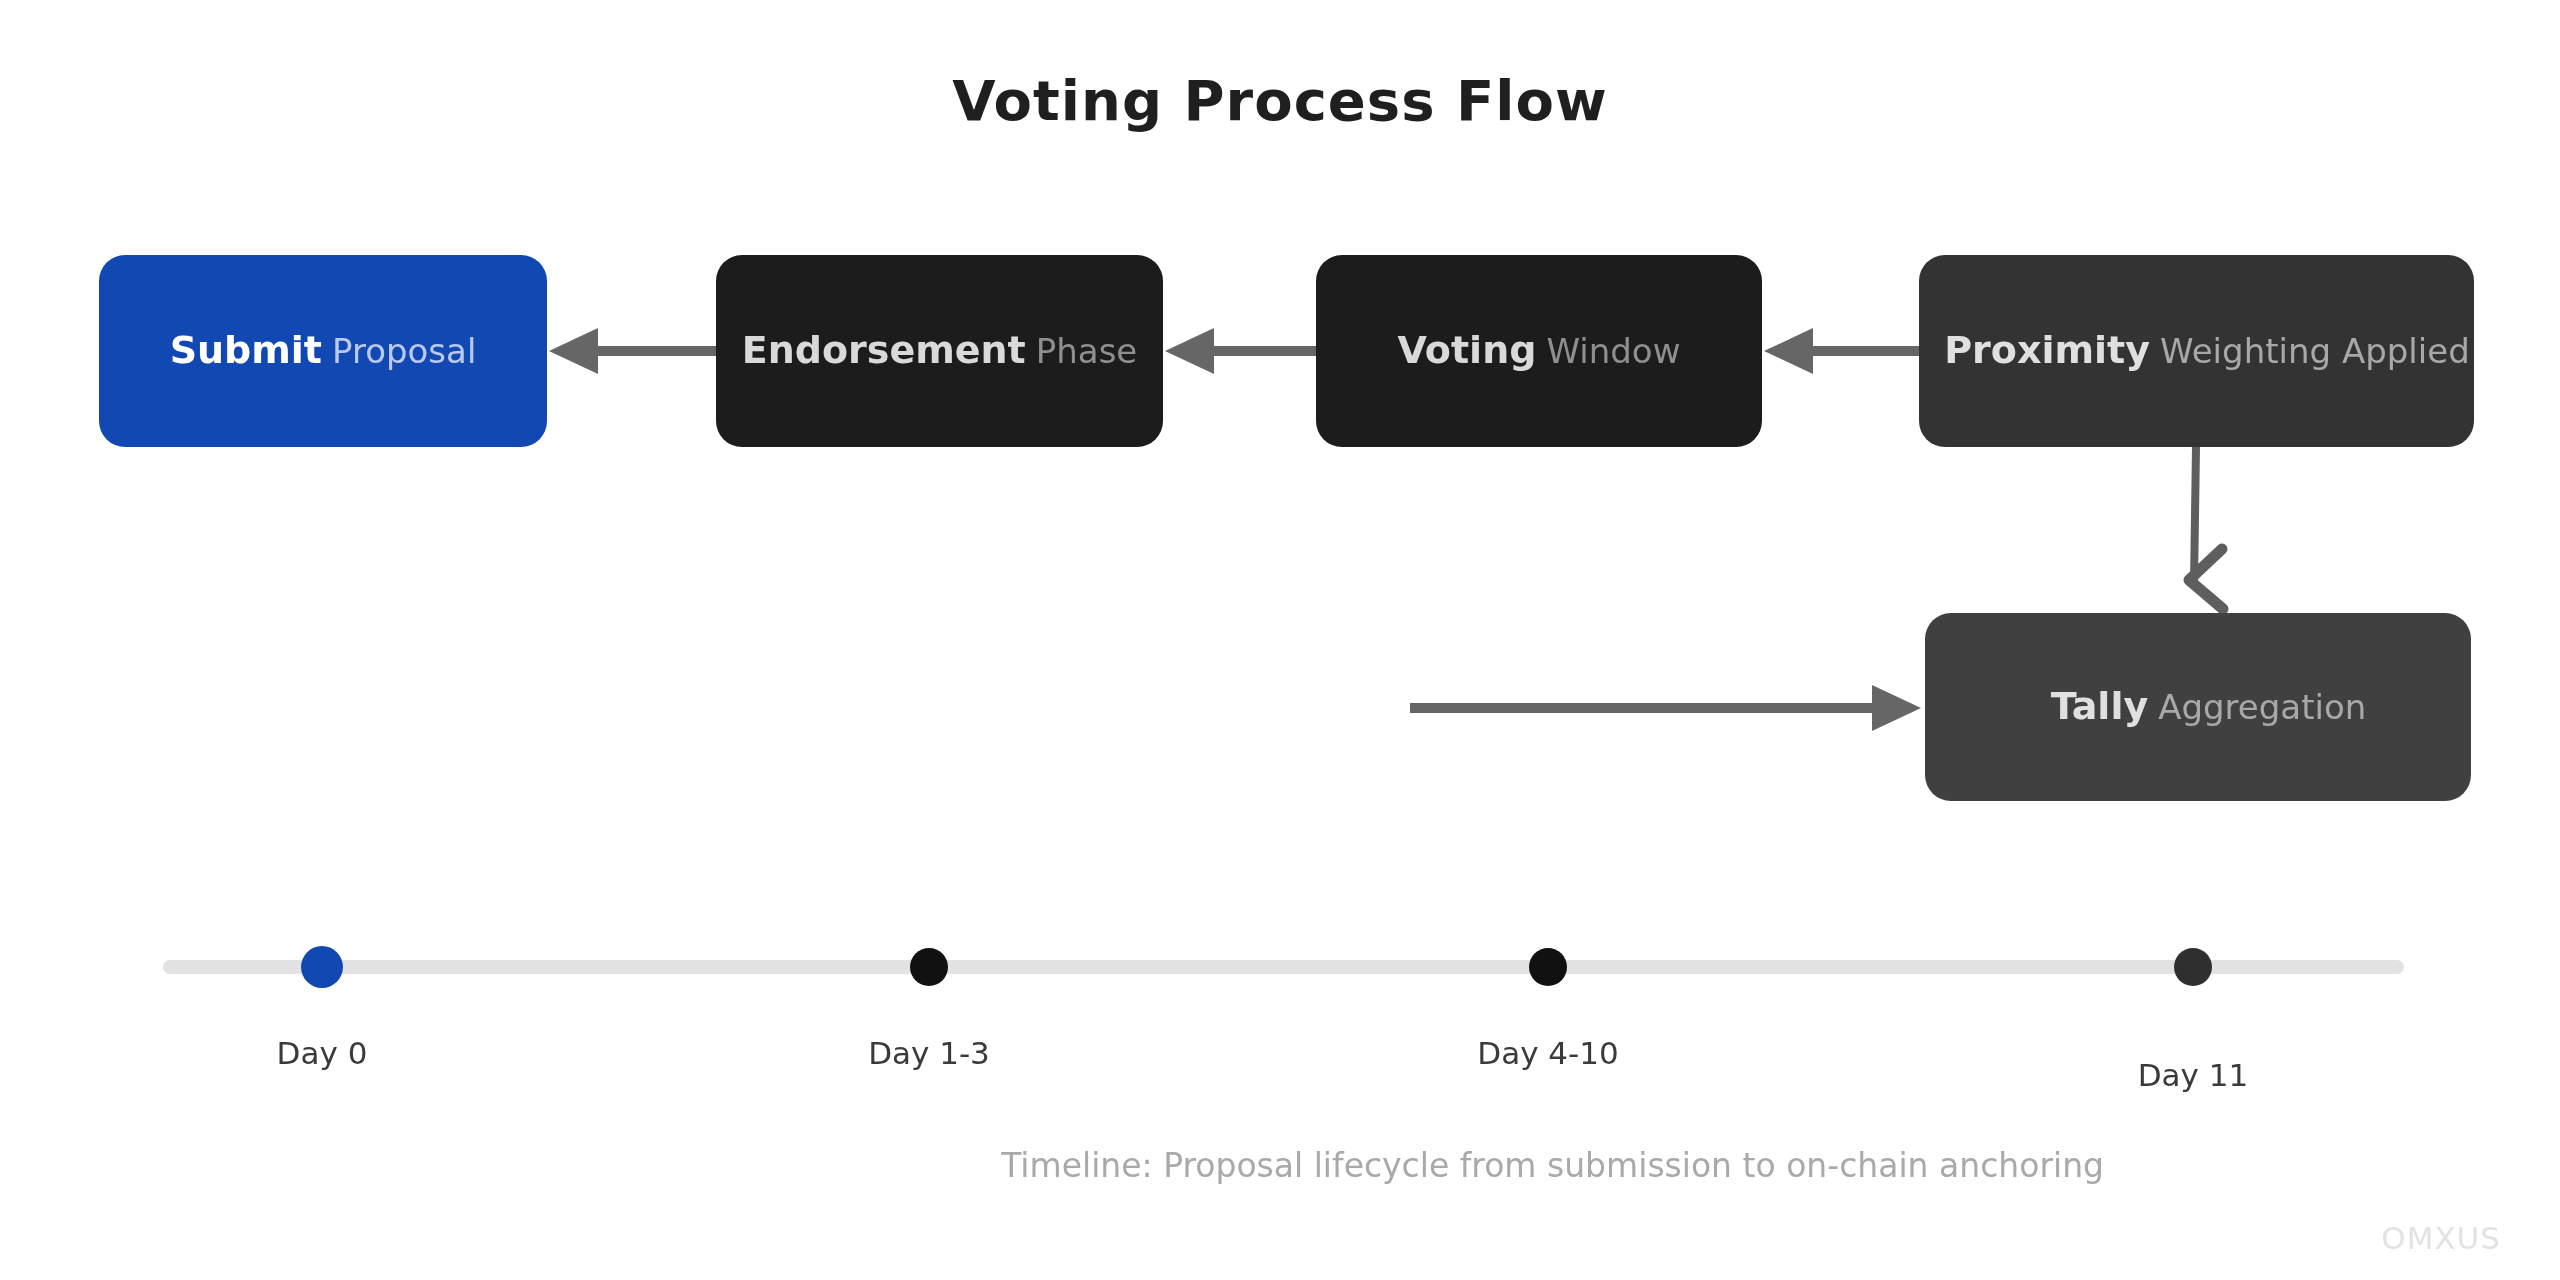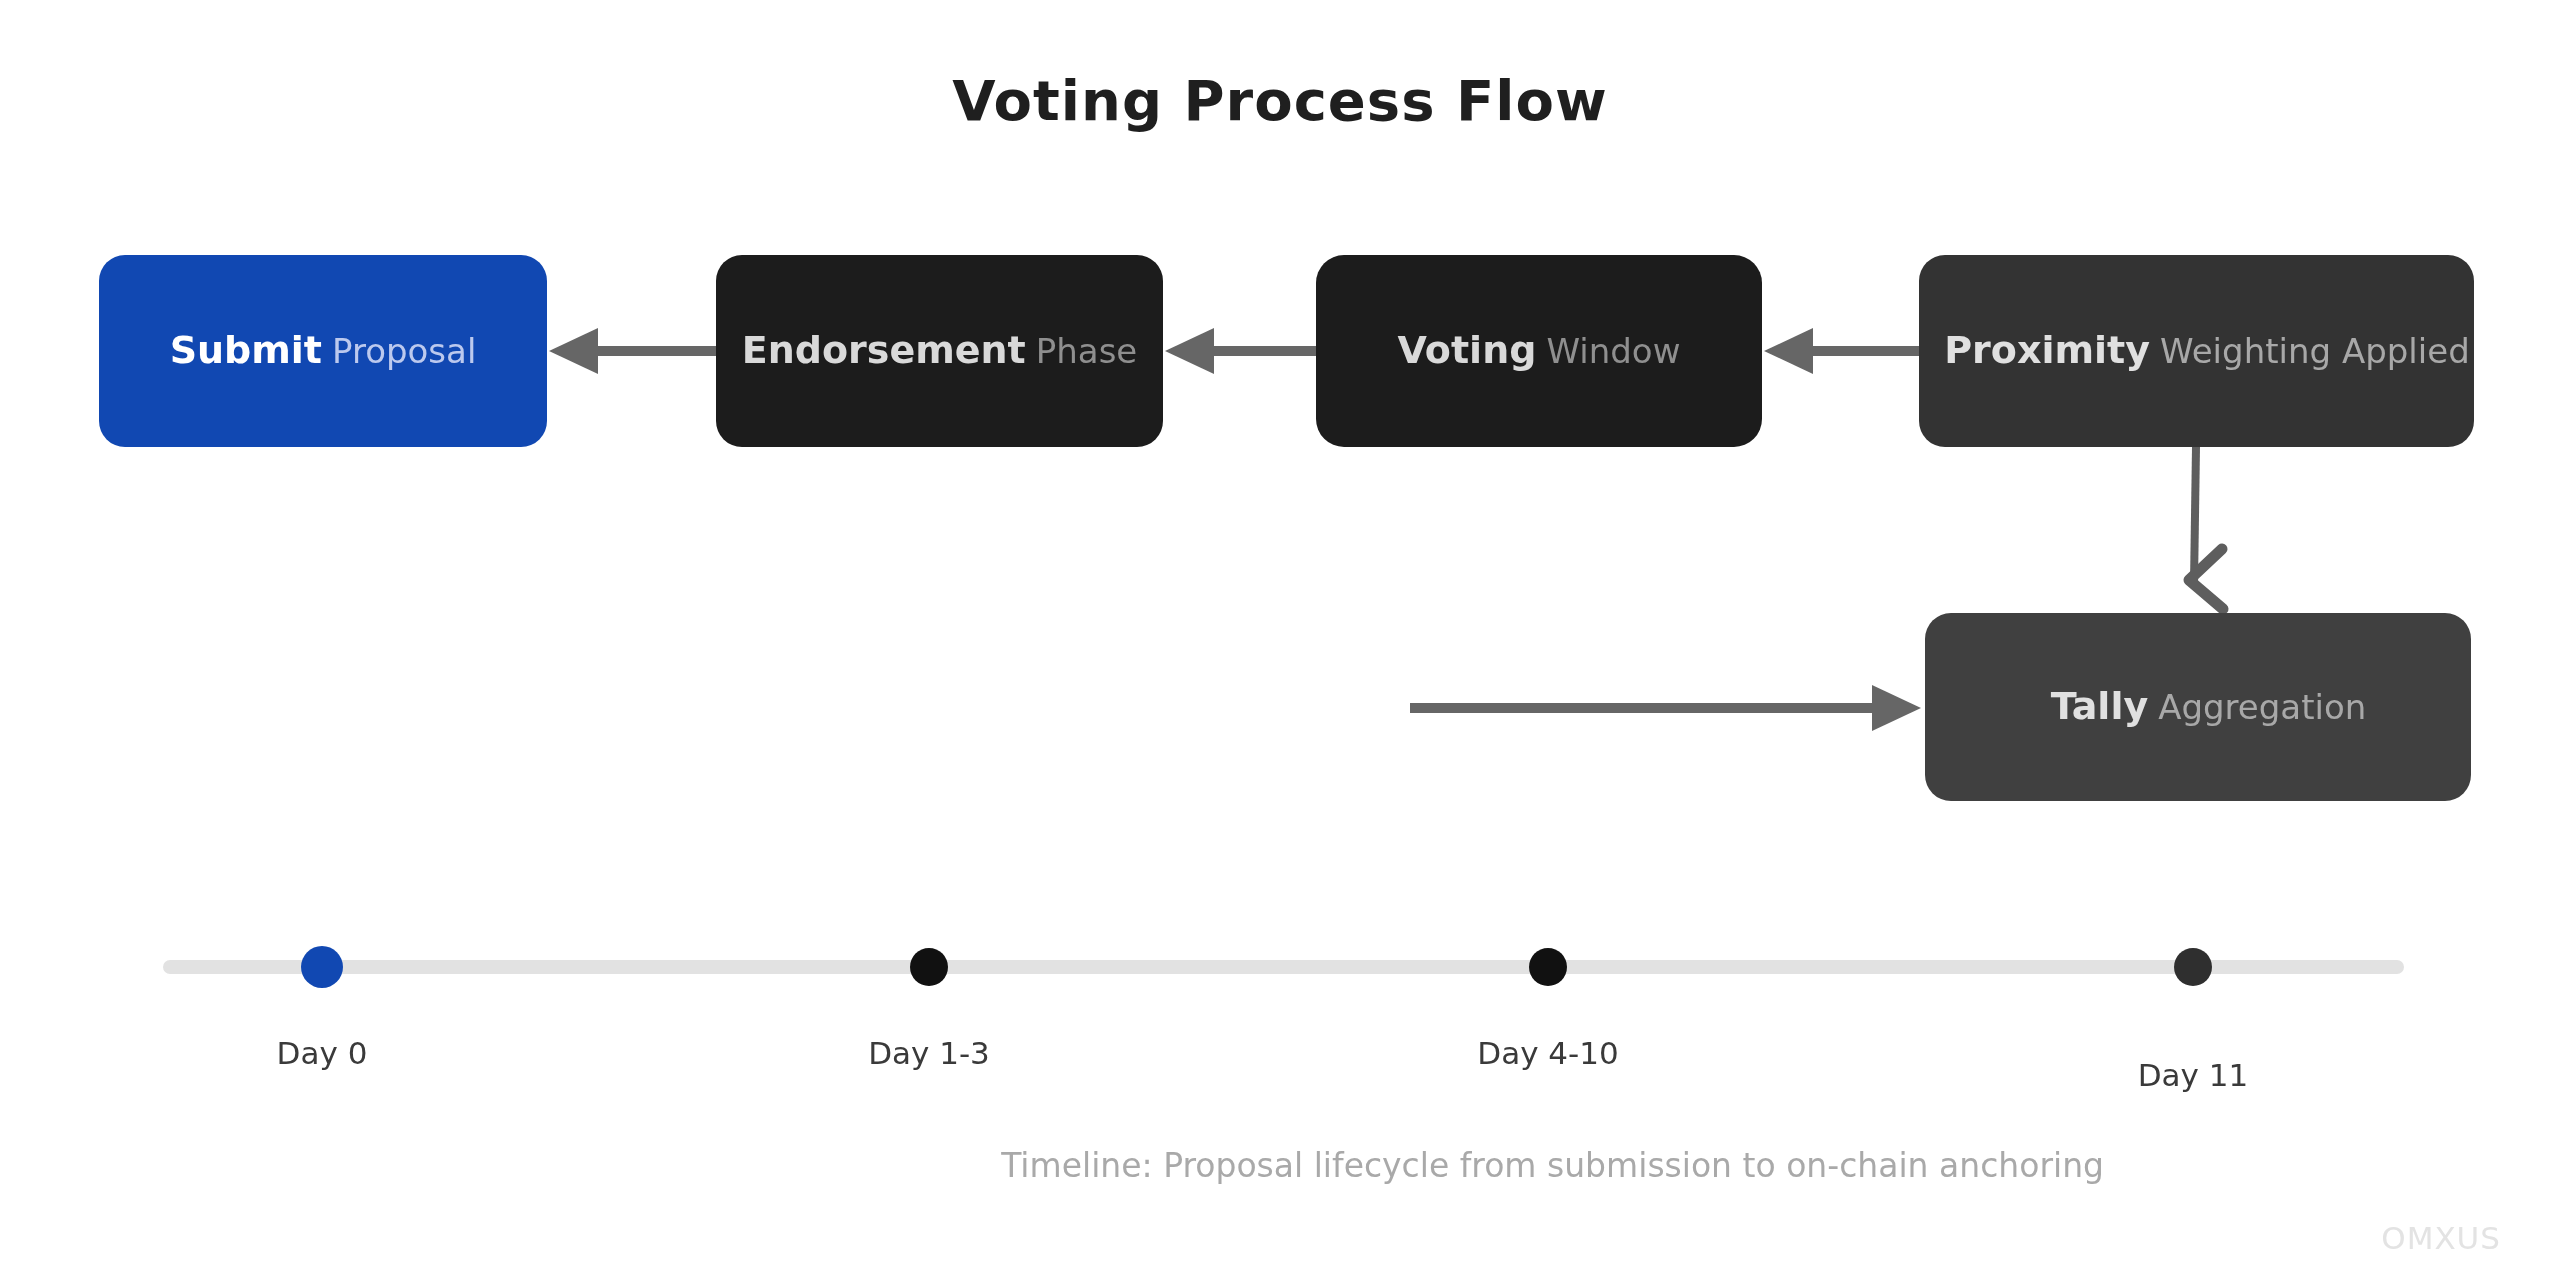--- a/index.html
+++ b/index.html
@@ -45,21 +45,21 @@
     text-align: center;
   }
   .node .node-title   { font-size: 38px; font-weight: bold; line-height: 1.2; }
   .node .node-subtitle{ font-size: 34px; line-height: 1.2; }
 
   .node-submit      { left: 99px;  top: 255px; width: 448px; height: 192px; background: #1148b2; }
   .node-submit .node-title    { color: #ffffff; }
   .node-submit .node-subtitle { color: #bcc9ee; }
 
   .node-endorsement { left: 716px; top: 255px; width: 447px; height: 192px; background: #1c1c1c; }
-  .node-voting      { left: 1316px;top: 255px; width: 446px; height: 192px; background: #1c1c1c; border-radius: 28px; }
+  .node-voting      { left: 1316px;top: 255px; width: 446px; height: 192px; background: #1c1c1c; }
   .node-endorsement .node-title, .node-voting .node-title { color: #d9d9d9; }
   .node-endorsement .node-subtitle, .node-voting .node-subtitle { color: #8f8f8f; }
 
   .node-proximity   { left: 1919px;top: 255px; width: 555px; height: 192px; background: #333333; }
   .node-tally       { left: 1925px;top: 613px; width: 546px; height: 188px; background: #404040; }
   .node-proximity .node-title, .node-tally .node-title { color: #e0e0e0; margin-left: 21px; }
   .node-proximity .node-subtitle, .node-tally .node-subtitle { color: #a8a8a8; }
 
   .node-bitcoin     { left: 867px; top: 613px; width: 543px; height: 188px; background: #2e7d32; }
   .node-bitcoin .node-title    { color: #ffffff; }

